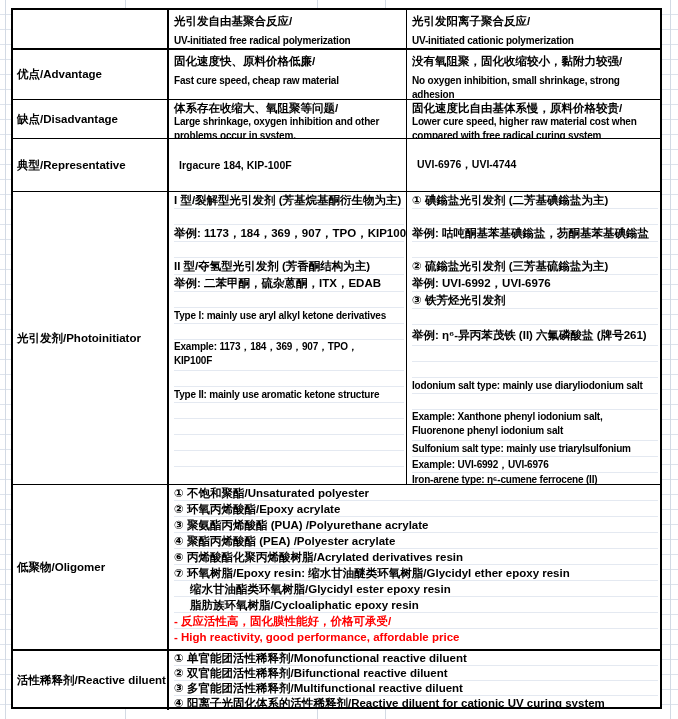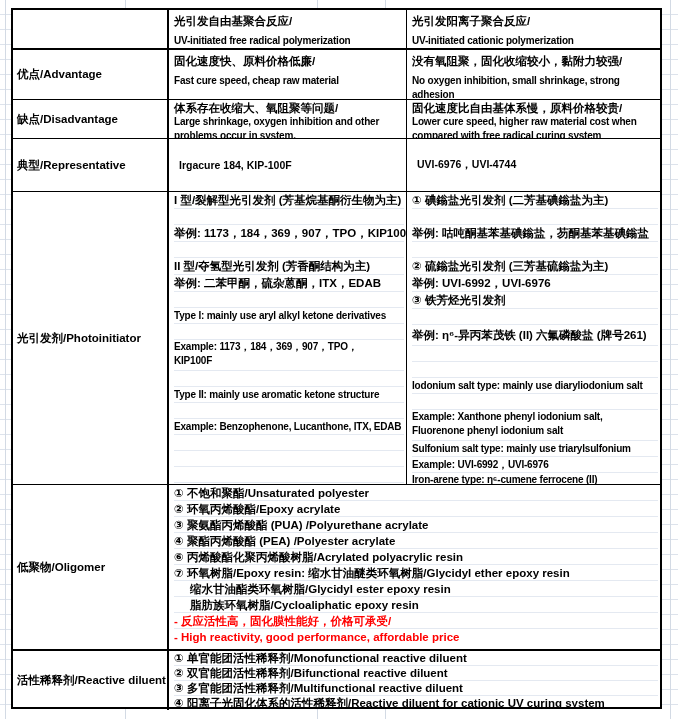--- a/index.html
+++ b/index.html
@@ -119,21 +119,20 @@
           <div class="ln h15 cn">举例: 二苯甲酮，硫杂蒽酮，ITX，EDAB</div>
           <div class="blank"></div>
           <div class="ln h15 en">Type I: mainly use aryl alkyl ketone derivatives</div>
           <div class="blank"></div>
           <div class="ln h30 en">
               <span class="wnarrow">Example: 1173，184，369，907，TPO，KIP100F</span>
             </div>
           <div class="blank"></div>
           <div class="ln h15 en">Type II: mainly use aromatic ketone structure</div>
           <div class="blank"></div>
-          <div class="ln h15 en">Example: Benzophenone, Lucanthone, ITX, EDAB</div>
           <div class="blank"></div>
           <div class="blank"></div>
           <div class="blank"></div>
           <div class="blank nol"></div>
         </div>
       </div>
       <div class="cell c3">
         <div class="stack">
           <div class="ln h15 cn">① 碘鎓盐光引发剂 (二芳基碘鎓盐为主)</div>
           <div class="blank"></div>
@@ -163,21 +162,21 @@
     <div class="trow bthick" style="height:166px">
       <div class="cell c1">
         <span class="lbl">低聚物/Oligomer</span>
       </div>
       <div class="cell cmerge">
         <div class="stack">
           <div class="ln oline item">① 不饱和聚酯/Unsaturated polyester</div>
           <div class="ln oline item">② 环氧丙烯酸酯/Epoxy acrylate</div>
           <div class="ln oline item">③ 聚氨酯丙烯酸酯 (PUA) /Polyurethane acrylate</div>
           <div class="ln oline item">④ 聚酯丙烯酸酯 (PEA) /Polyester acrylate</div>
-          <div class="ln oline item">⑥ 丙烯酸酯化聚丙烯酸树脂/Acrylated polyacrylic resin</div>
+          <div class="ln oline item">⑥ 丙烯酸酯化聚丙烯酸树脂/Acrylated derivatives resin</div>
           <div class="ln oline item">⑦ 环氧树脂/Epoxy resin: 缩水甘油醚类环氧树脂/Glycidyl ether epoxy resin</div>
           <div class="ln oline item indent">缩水甘油酯类环氧树脂/Glycidyl ester epoxy resin</div>
           <div class="ln oline item indent">脂肪族环氧树脂/Cycloaliphatic epoxy resin</div>
           <div class="ln oline item red">- 反应活性高，固化膜性能好，价格可承受/</div>
           <div class="ln oline item red" style="border-bottom:none">- High reactivity, good performance, affordable price</div>
         </div>
       </div>
     </div>
 
     <div class="trow">

